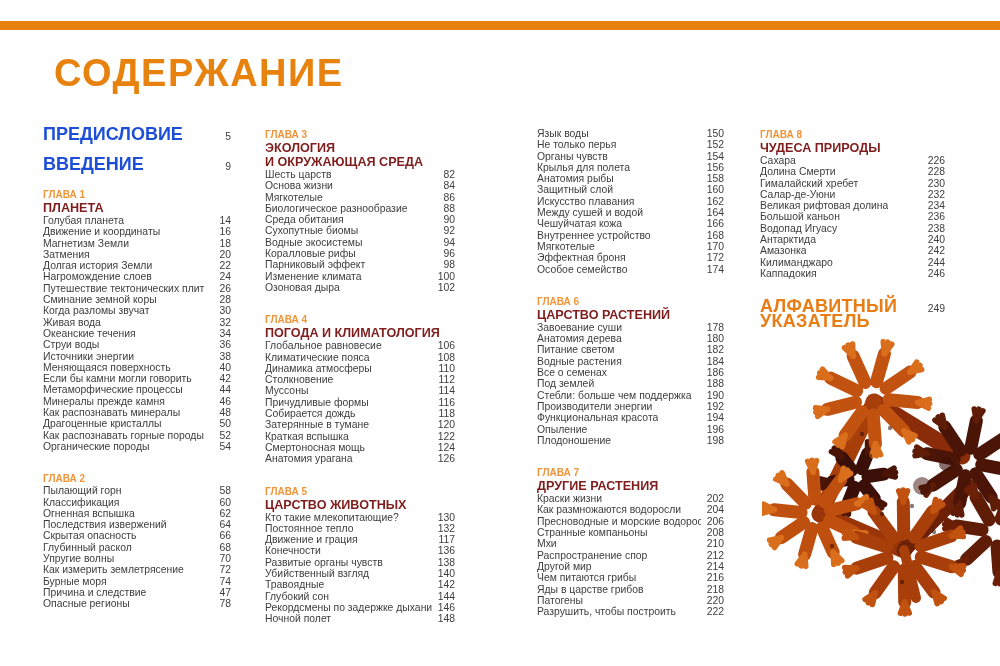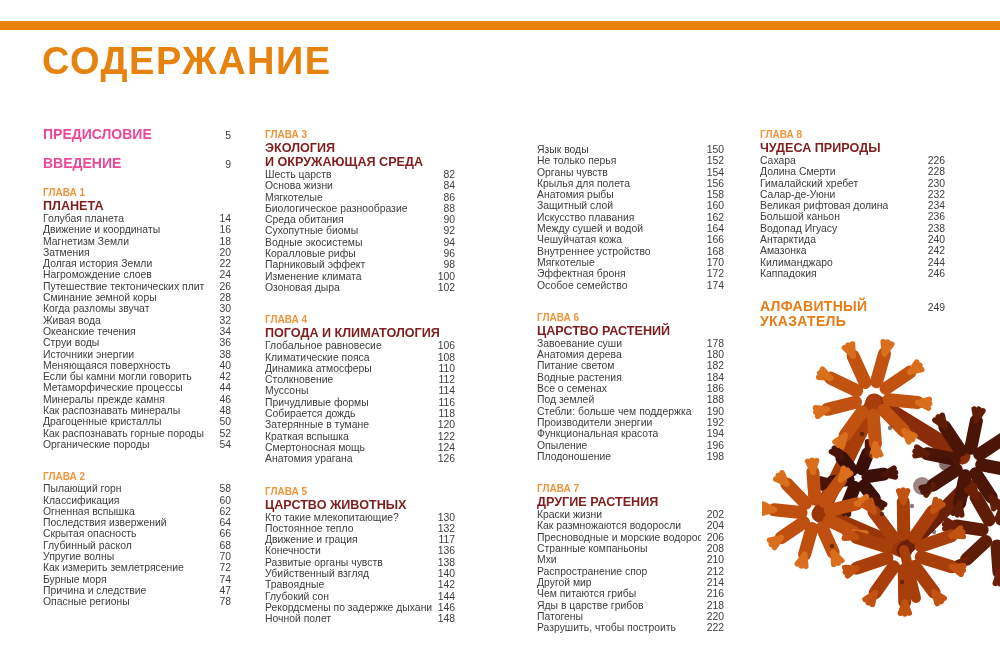--- a/index.html
+++ b/index.html
@@ -2,41 +2,41 @@
 <html><head>
 <meta charset="utf-8">
 <style>
   html,body{margin:0;padding:0;}
   body{
     width:1000px;height:666px;overflow:hidden;background:#ffffff;
     font-family:"Liberation Sans",sans-serif;color:#3d3d3d;position:relative;
   }
   .top-rule{position:absolute;left:0;top:21px;width:1000px;height:9px;background:#e8820e;}
   .page-title{
-    position:absolute;left:42px;top:40px;margin:0;
+    position:absolute;left:42px;top:40px;margin:12px;
     font-size:38px;font-weight:bold;letter-spacing:1.5px;color:#e8820e;
   }
   .col{position:absolute;top:128px;}
   .col1{left:43px;width:188px;}
   .col2{left:265px;width:190px;}
-  .col3{left:537px;width:187px;margin-top:16px;}
+  .col3{left:537px;width:187px;}
   .col4{left:760px;width:185px;}
   .front{display:flex;justify-content:space-between;align-items:baseline;
     line-height:13px;margin-bottom:15px;}
-  .front .flabel{color:#ec4899;font-weight:bold;font-size:14px;}
+  .front .flabel{color:#1d4ed8;font-weight:bold;font-size:18px;}
   .block{margin-bottom:20px;}
   .ch-label{color:#f0943a;font-weight:bold;font-size:10px;line-height:13px;}
   .ch-title{color:#7f1d1d;font-weight:bold;font-size:12.6px;line-height:14px;}
   .ch-title:last-of-type{margin-bottom:1px;}
   .row{display:flex;justify-content:space-between;align-items:baseline;
     font-size:10.4px;line-height:11.3px;}
   .row .lbl{white-space:nowrap;overflow:hidden;}
   .pg{font-size:10.4px;color:#3d3d3d;padding-left:6px;}
   .index-row{display:flex;justify-content:space-between;align-items:baseline;line-height:15px;}
-  .index-row .ilabel{color:#e87c15;font-weight:bold;font-size:14px;letter-spacing:0.3px;}
+  .index-row .ilabel{color:#e87c15;font-weight:bold;font-size:18px;letter-spacing:0.3px;}
   #alga{position:absolute;left:762px;top:336px;}
 </style>
 </head>
 <body>
 
 <div class="top-rule"></div>
 <h1 class="page-title">СОДЕРЖАНИЕ</h1>
 <div id="columns">
     <div class="col col1">
       <div class="front">

